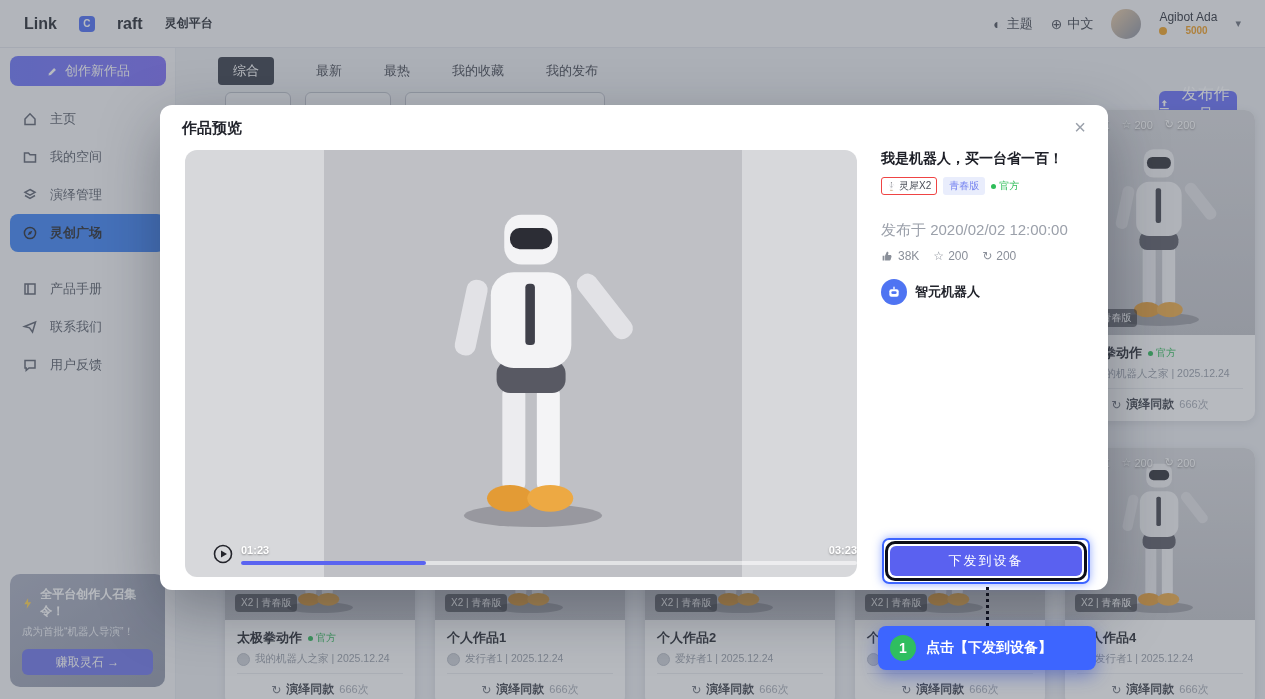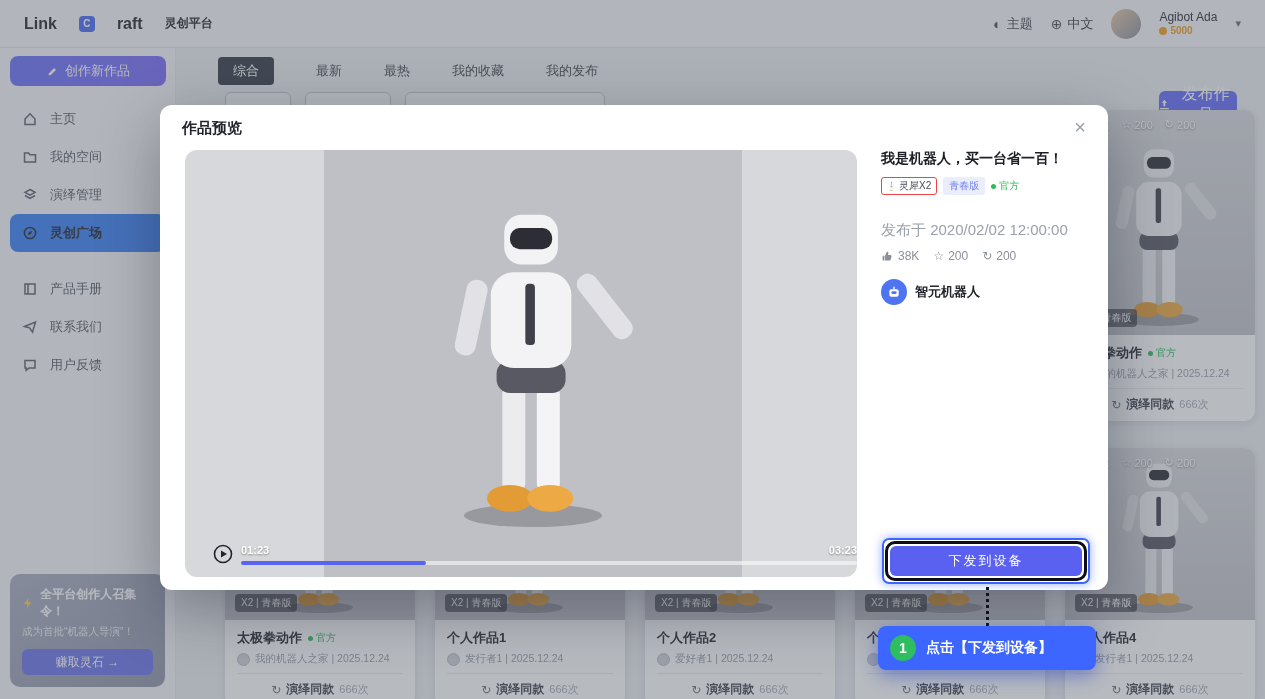--- a/index.html
+++ b/index.html
@@ -15,21 +15,21 @@
   .logo { display:flex; align-items:center; gap:22px; font-weight:bold; font-size:16px; color:#23262e; }
   .logo-icon { width:16px; height:16px; background:#4a6cf5; border-radius:4px; color:#fff; font-size:10px;
                display:flex; align-items:center; justify-content:center; font-weight:bold; }
   .logo-cn { font-size:12px; font-weight:bold; color:#23262e; }
   .nav-right { display:flex; align-items:center; gap:18px; font-size:13px; color:#3a3e48; }
   .nav-item { display:flex; align-items:center; gap:5px; cursor:pointer; }
   .glyph { font-size:14px; color:#4a4e58; }
   .avatar { width:30px; height:30px; border-radius:50%; background:linear-gradient(135deg,#e8c9a2,#8890a0); }
   .user-block { display:flex; flex-direction:column; line-height:1.2; }
   .user-name { font-size:12px; color:#2a2e38; }
-  .coins { display:flex; align-items:center; gap:3px; font-size:10px; color:#f09d20; font-weight:bold; }
+  .coins { display:flex; align-items:center; gap:18px; font-size:10px; color:#f09d20; font-weight:bold; }
   .coin-dot { width:8px; height:8px; border-radius:50%; background:#f0a020; }
   .chev { color:#6a6f7a; font-size:11px; }
 
   
   .sidebar { position:absolute; left:0; top:48px; width:176px; height:651px; background:#f6f7f9;
              border-right:1px solid #e6e8ee; z-index:4; }
   .create-btn { position:absolute; left:10px; top:8px; width:156px; height:30px; border:none;
                 background:linear-gradient(90deg,#6a72f8,#7a6cf8); color:#fff; border-radius:8px;
                 font-size:13px; display:flex; align-items:center; justify-content:center; gap:6px; cursor:pointer; }
   .side-nav { position:absolute; left:10px; right:10px; top:52px; }

